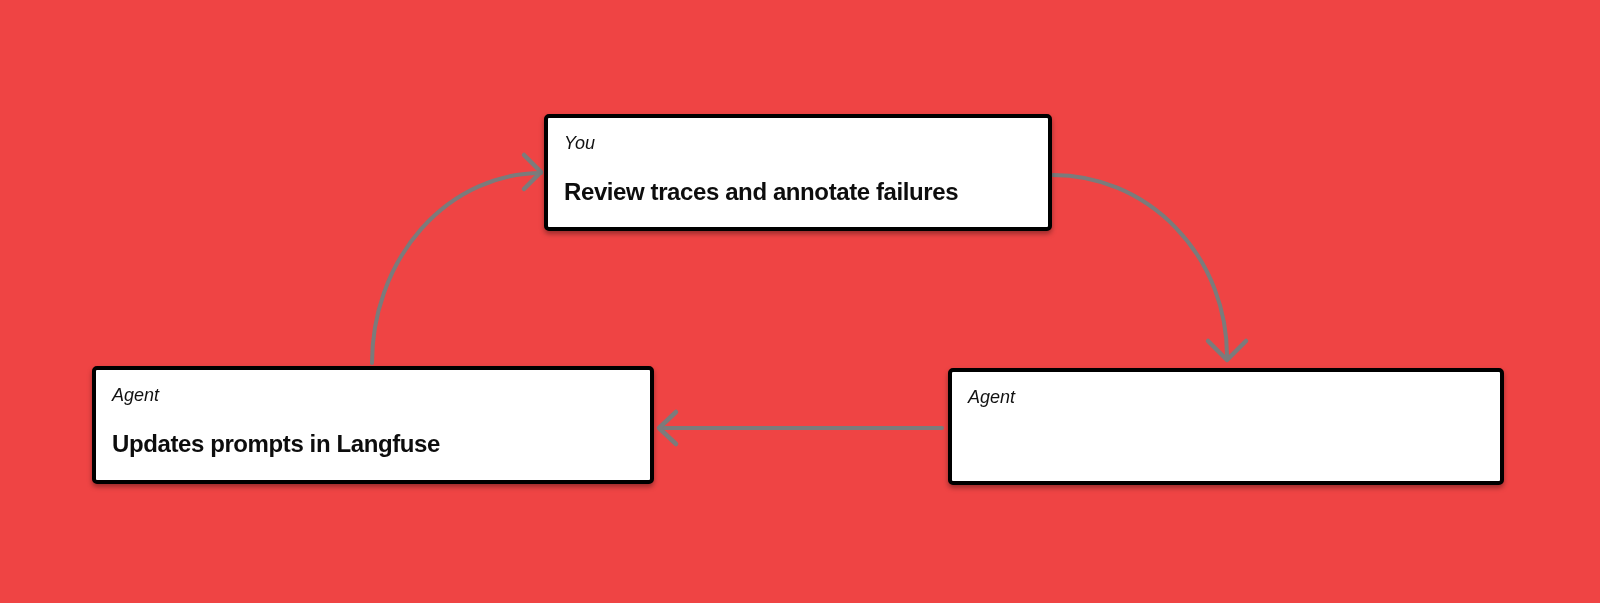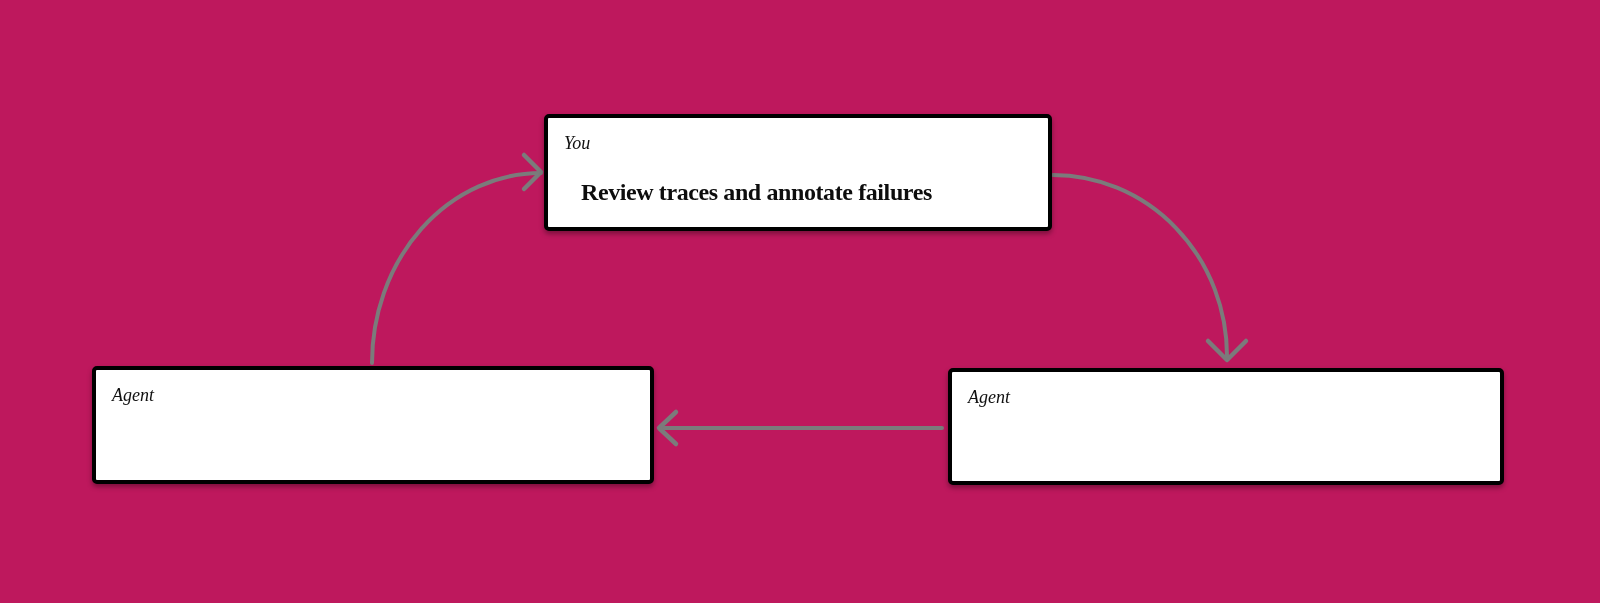--- a/index.html
+++ b/index.html
@@ -5,23 +5,22 @@
   html, body {
     margin: 0;
     padding: 0;
     background: #ffffff;
     font-family: "Liberation Sans", sans-serif;
   }
   .canvas {
     position: relative;
     width: 1600px;
     height: 603px;
-    background: #be185d;
+    background: #ef4444;
     overflow: hidden;
-    font-family: Liberation Serif, serif;
   }
   .arrow-layer {
     position: absolute;
     left: 0;
     top: 0;
     width: 1600px;
     height: 603px;
     pointer-events: none;
   }
   .node {
@@ -39,21 +38,21 @@
     line-height: 22px;
     color: #111111;
     margin: 0 0 24px 0;
   }
   .node-title {
     font-size: 24px;
     font-weight: 700;
     line-height: 28px;
     letter-spacing: -0.4px;
     color: #0d0d0d;
-    margin: 17px;
+    margin: 0;
     white-space: nowrap;
   }
   .node-top   { left: 544px; top: 114px; width: 508px; height: 117px; }
   .node-left  { left: 92px;  top: 366px; width: 562px; height: 118px; }
   .node-right { left: 948px; top: 368px; width: 556px; height: 117px; }
 </style>
 </head>
 <body>
 
 <div class="canvas">
@@ -72,19 +71,20 @@
     </g>
   </svg>
 
   <div class="node node-top">
     <div class="node-label">You</div>
     <div class="node-title">Review traces and annotate failures</div>
   </div>
 
   <div class="node node-left">
     <div class="node-label">Agent</div>
+    <div class="node-title">Updates prompts in Langfuse</div>
   </div>
 
   <div class="node node-right">
     <div class="node-label">Agent</div>
   </div>
 
 </div>
 
 </body></html>

